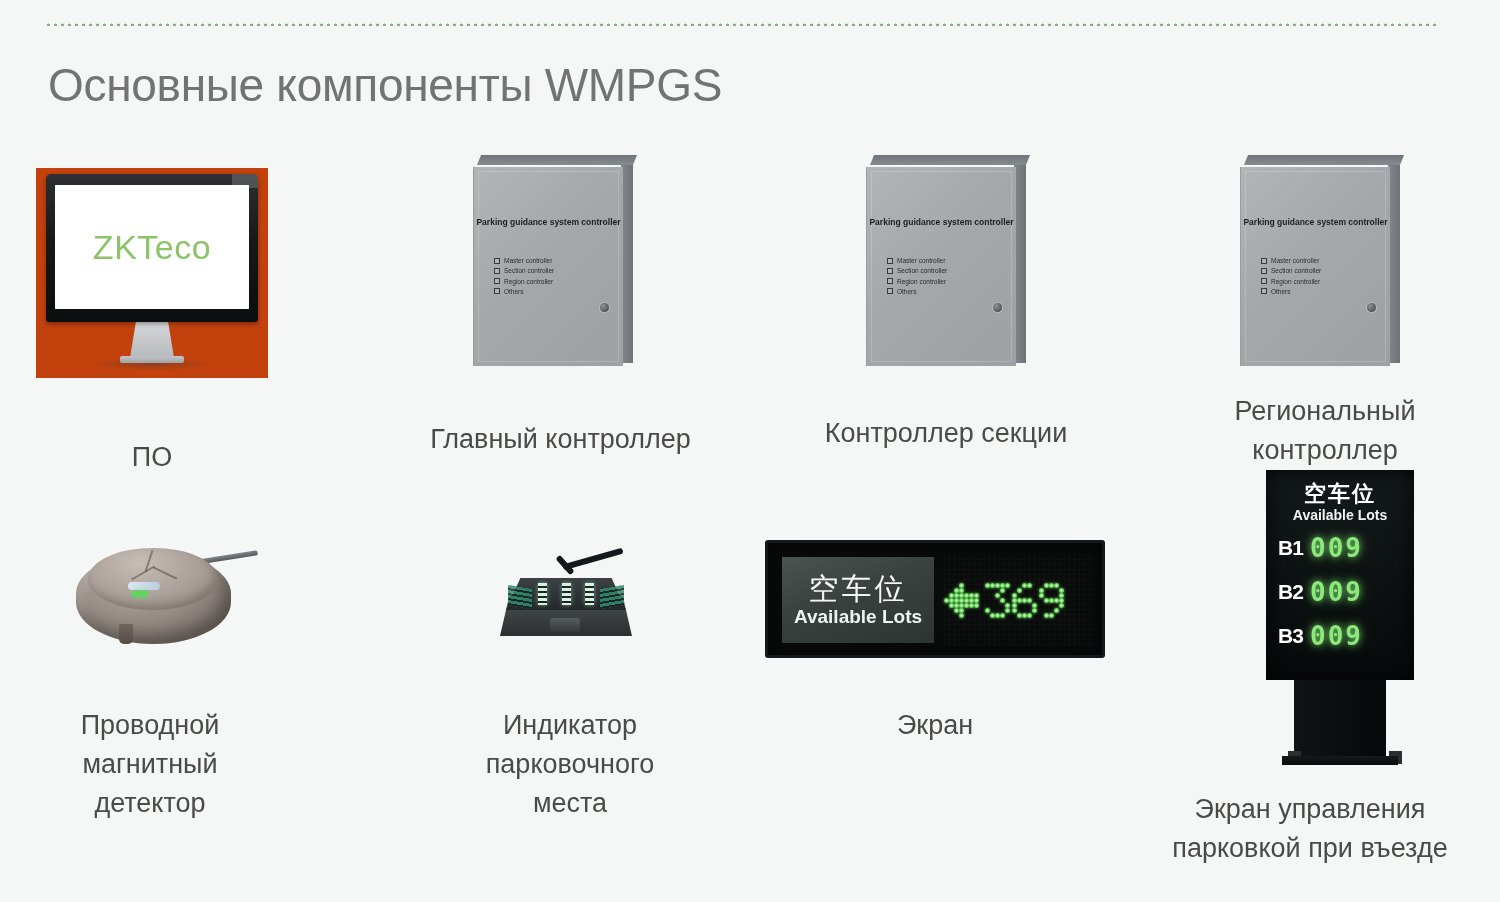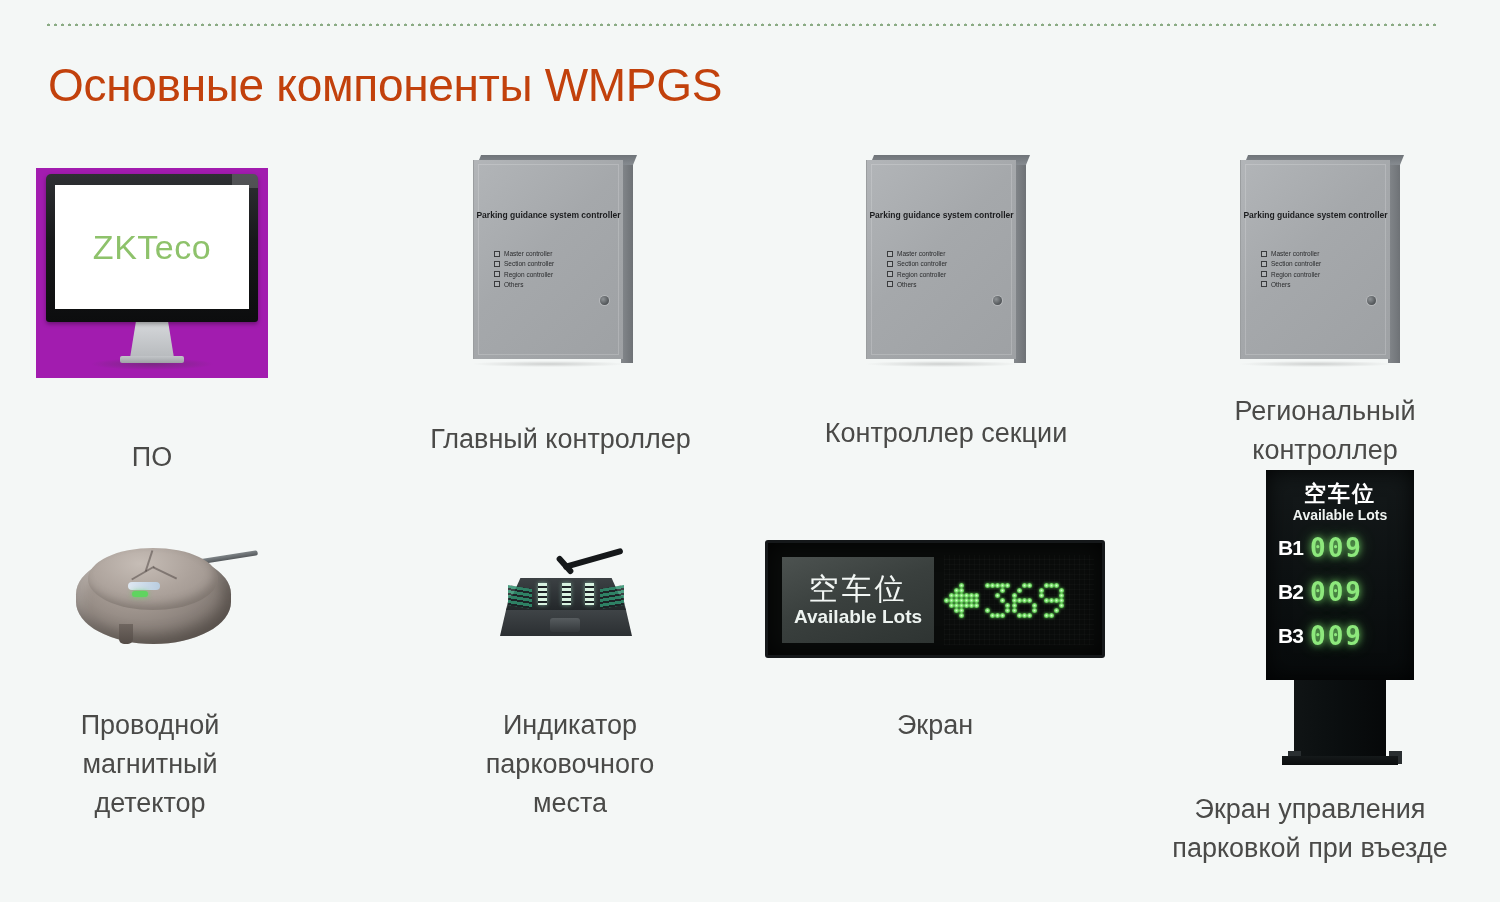--- a/index.html
+++ b/index.html
@@ -27,21 +27,21 @@
     background-position: 0 1px;
   }
 
   
   .page-title {
     position: absolute;
     left: 48px;
     top: 58px;
     font-size: 46px;
     font-weight: 400;
-    color: #c2410c;
+    color: #737373;
     letter-spacing: -0.3px;
     white-space: nowrap;
     font-family: "Liberation Sans", sans-serif;
   }
 
   
   .item { position: absolute; }
   .caption {
     position: absolute;
     text-align: center;
@@ -49,21 +49,21 @@
     line-height: 1.45;
     color: #4a4a48;
     font-weight: 400;
     font-family: "Liberation Sans", sans-serif;
     white-space: pre-line;
   }
 
   
   .monitor-wrap {
     left: 36px; top: 168px; width: 232px; height: 210px;
-    background: #a21caf;
+    background: #c2410c;
   }
   .monitor-bezel {
     position: absolute;
     left: 10px; top: 6px; width: 212px; height: 148px;
     background: linear-gradient(180deg,#2e3033 0%, #17181a 45%, #0c0d0e 100%);
     border-radius: 5px 5px 3px 3px;
     box-shadow: 0 2px 4px rgba(0,0,0,.35);
   }
   .monitor-bezel::after{
     content:"";
@@ -111,21 +111,21 @@
     position: absolute; left: 4px; top: 0; width: 156px; height: 10px;
     background: linear-gradient(180deg,#6f7479 0%, #868b90 100%);
     transform: skewX(-22deg);
     transform-origin: bottom left;
   }
   .ctrl-side {
     position: absolute; right: 0; top: 4px; width: 12px; height: 204px;
     background: linear-gradient(90deg,#84888c 0%, #6e7276 100%);
   }
   .ctrl-face {
-    position: absolute; left: 0; top: 5px; width: 150px; height: 199px;
+    position: absolute; left: 0; top: 12px; width: 150px; height: 199px;
     background: linear-gradient(135deg,#b2b5b8 0%, #a5a8ab 45%, #9ea1a4 100%);
     border-left: 1px solid #9a9d9f;
   }
   .ctrl-face::before{
     content:"";
     position:absolute; left:4px; top:4px; right:4px; bottom:4px;
     border:1px solid rgba(255,255,255,.18);
   }
   .ctrl-title {
     position: absolute; left: 0; right: 0; top: 50px;

